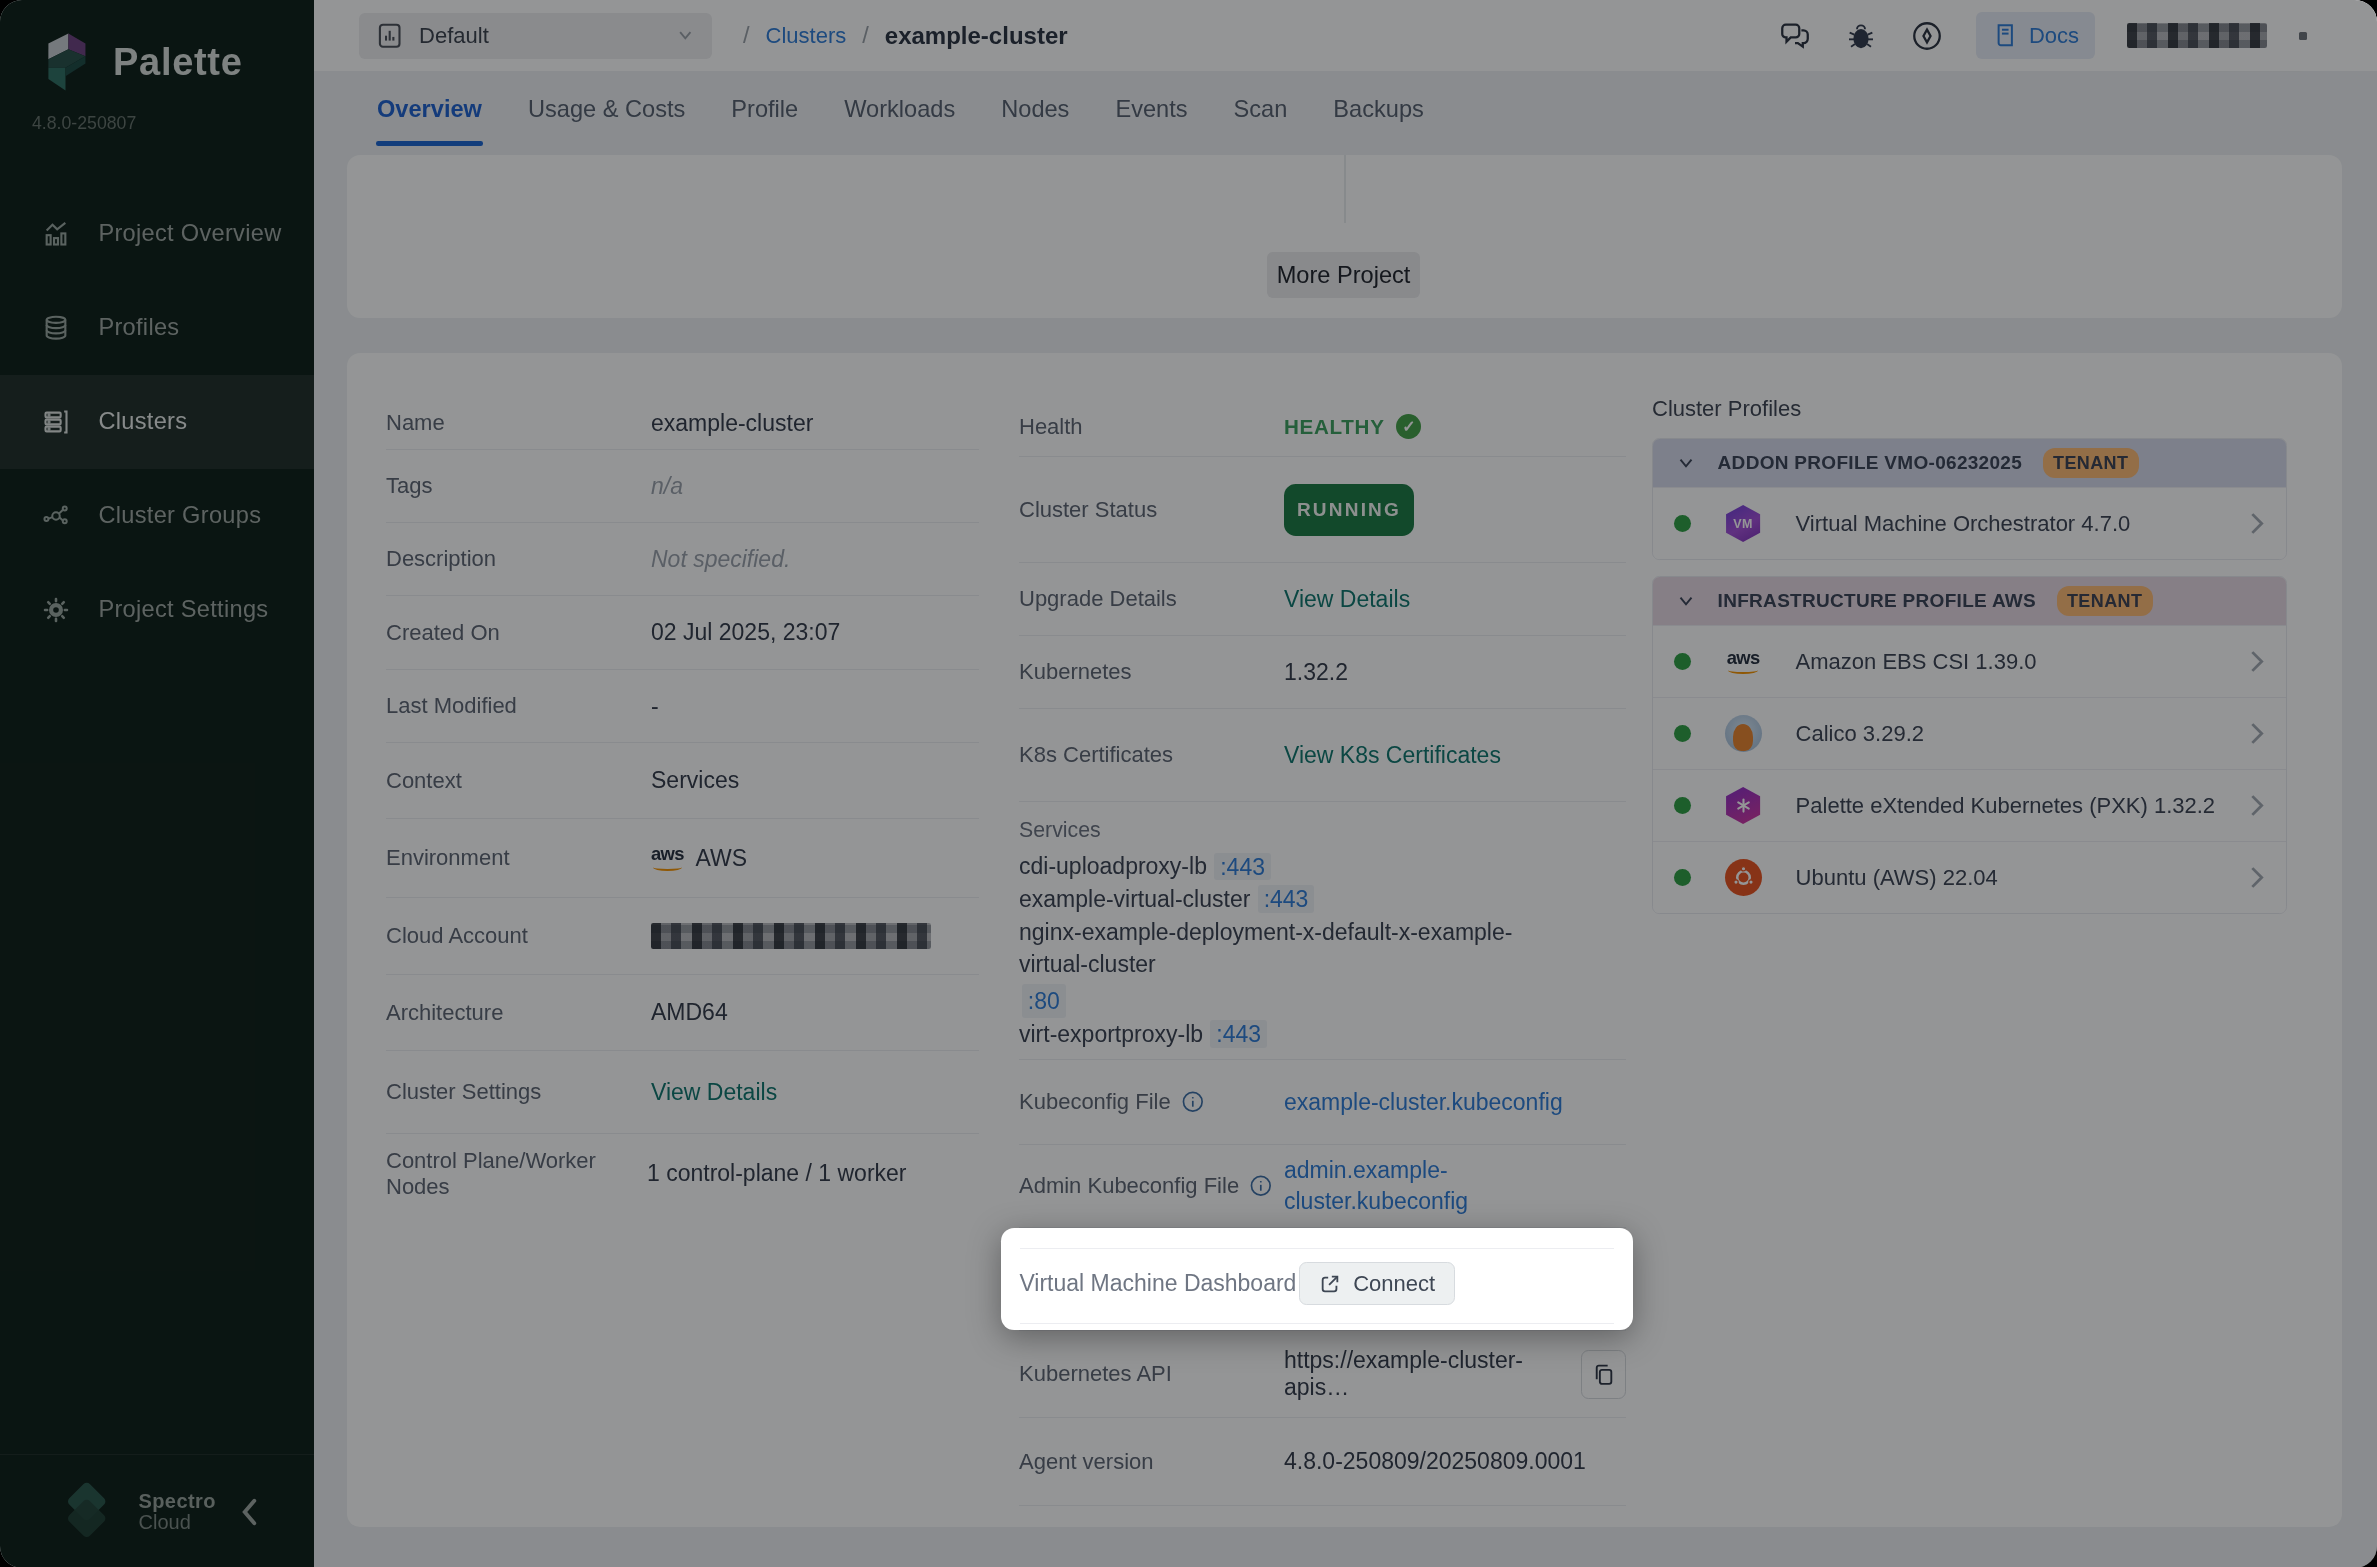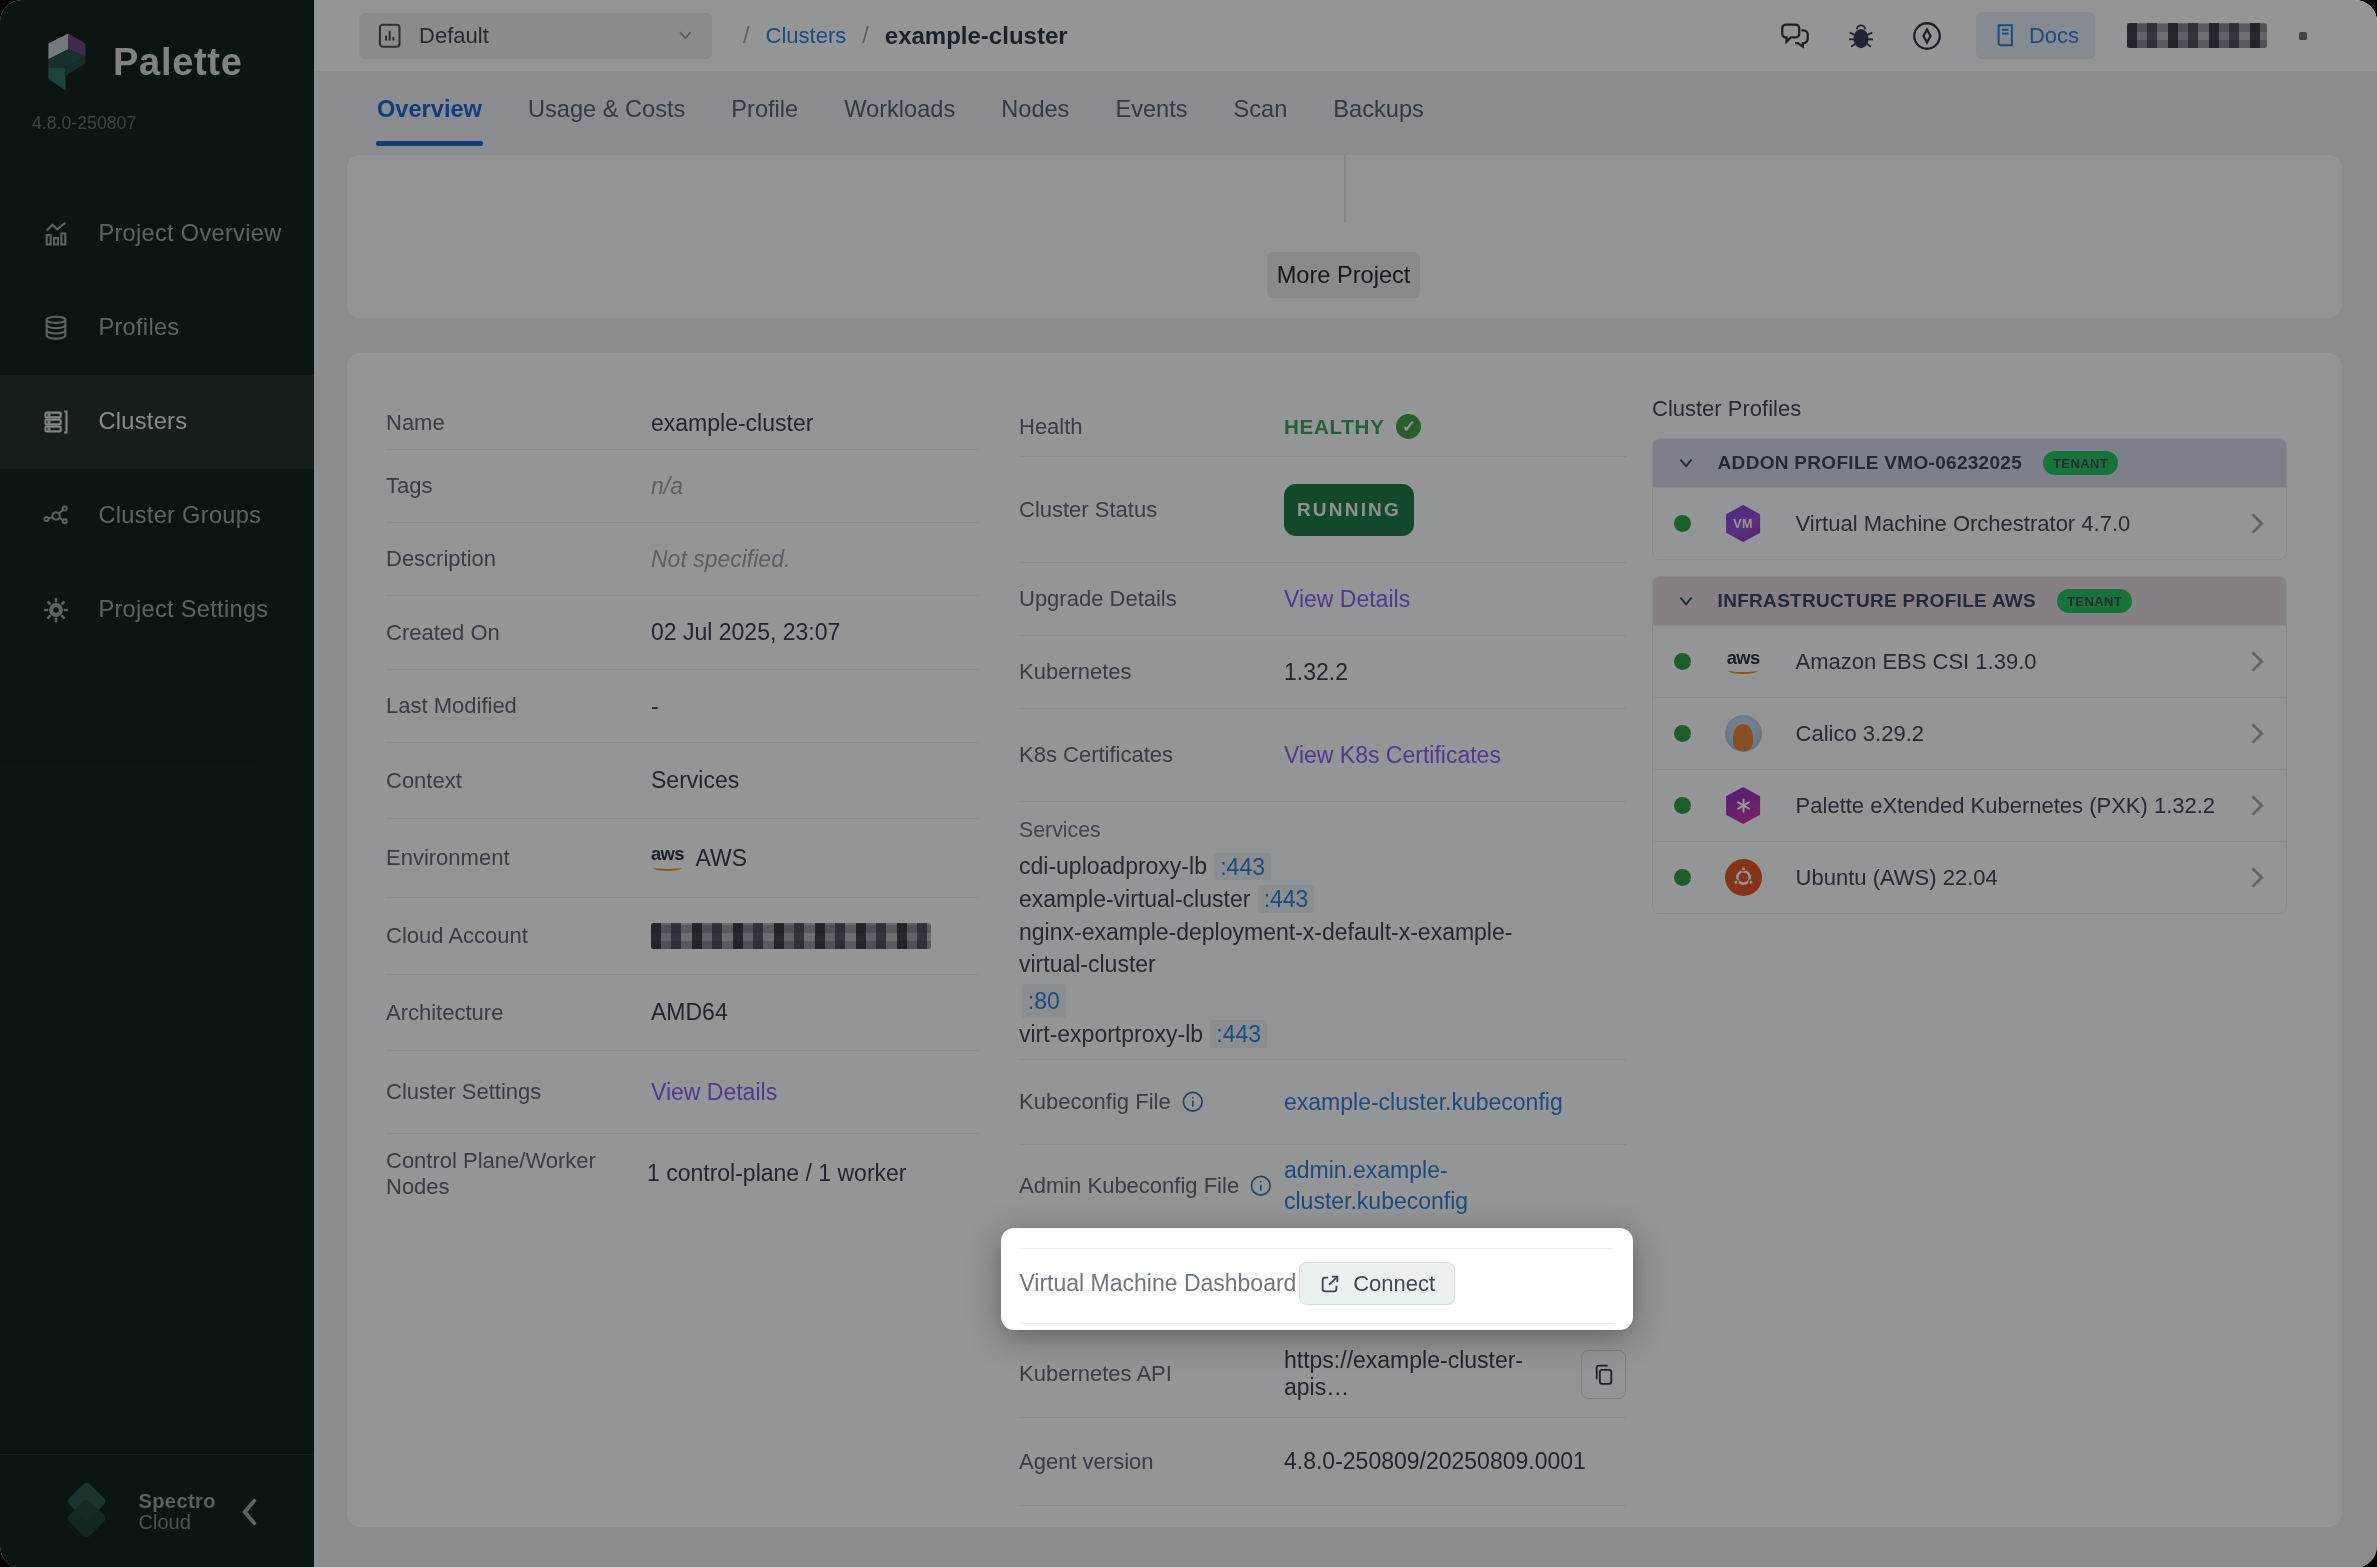--- a/index.html
+++ b/index.html
@@ -66,21 +66,21 @@
     display:flex;align-items:center;justify-content:center;font-size:23.6px;color:#20242c;}
 
   .main-card{position:absolute;left:347px;top:353px;width:1995px;height:1174px;background:#fff;border-radius:13.2px;z-index:3;}
 
   
   .frow{display:flex;align-items:center;border-bottom:0.7px solid #ecedf1;}
   .flabel{flex:0 0 265px;font-size:22px;color:#5d6573;}
   .fvalue{font-size:23px;color:#333b4a;}
   .muted{color:#9aa1ab;font-style:italic;}
   .linkblue{color:#2e7cd6;}
-  .linknavy{color:#8b5cf6;}
+  .linknavy{color:#0f766e;}
 
   .col-left{position:absolute;left:39px;top:44px;width:593px;}
   .col-mid{position:absolute;left:672px;top:44px;width:607px;}
   .col-right{position:absolute;left:1305px;top:43px;width:635px;}
 
   
   .lr0{height:53px;}.lr1{height:73px;}.lr2{height:73px;}.lr3{height:74px;}.lr4{height:73px;}.lr5{height:76px;}
   .lr6{height:79px;}.lr7{height:77px;}.lr8{height:76px;}.lr9{height:83px;}.lr10{height:79px;border-bottom:none;}
   .lr10 .flabel{flex:0 0 261px;}
   .envval{display:flex;align-items:center;gap:11.8px;}
@@ -126,21 +126,21 @@
   .spot-line-bottom{position:absolute;left:19px;right:19px;bottom:6.6px;height:0.7px;background:#ecedf1;}
   .spot-row{position:absolute;left:18.4px;right:14.7px;top:34px;display:flex;align-items:center;}
 
   
   .profiles-title{font-size:22px;color:#3f4654;}
   .pgroup{margin-top:16px;border:0.7px solid #e9eaf0;border-radius:7.4px;overflow:hidden;}
   .pgroup-header{height:48px;display:flex;align-items:center;gap:20.6px;padding:0 22px;}
   .pgroup-header.addon{background:#d7dbeb;}
   .pgroup-header.infra{background:#e7d9e3;}
   .pg-title{font-size:19px;font-weight:bold;color:#3a4357;letter-spacing:0.3px;}
-  .badge{background:#22c55e;color:#3c4254;font-size:13px;font-weight:bold;border-radius:12px;padding:4.4px 10.3px;letter-spacing:0.4px;}
+  .badge{background:#fdba74;color:#3c4254;font-size:18px;font-weight:bold;border-radius:12px;padding:4.4px 10.3px;letter-spacing:0.4px;}
   .prow{height:72px;background:#fff;display:flex;align-items:center;gap:34px;padding:0 20.6px;border-top:0.7px solid #edeef2;}
   .pdot{width:17px;height:17px;border-radius:50%;background:#2f9e44;flex:0 0 17px;}
   .pname{font-size:22px;color:#3c4454;}
   .prow .chev-r{margin-left:auto;}
   .picon{width:37px;height:37px;display:flex;align-items:center;justify-content:center;flex:0 0 37px;}
   .hexa{width:37px;height:37px;clip-path:polygon(50% 0,96% 25%,96% 75%,50% 100%,4% 75%,4% 25%);
      display:flex;align-items:center;justify-content:center;color:#fff;}
   .hexa.vmo{background:linear-gradient(150deg,#6d3fd8,#a44fd8 55%,#7b2fb8);font-size:12.5px;font-weight:bold;letter-spacing:0.4px;}
   .hexa.pxk{background:linear-gradient(155deg,#8b2fc9,#d6369f);}
   .calico-ico{width:37px;height:37px;border-radius:50%;background:radial-gradient(circle at 50% 40%,#d9e9f7,#9db9d6);display:flex;align-items:flex-end;justify-content:center;overflow:hidden;}

